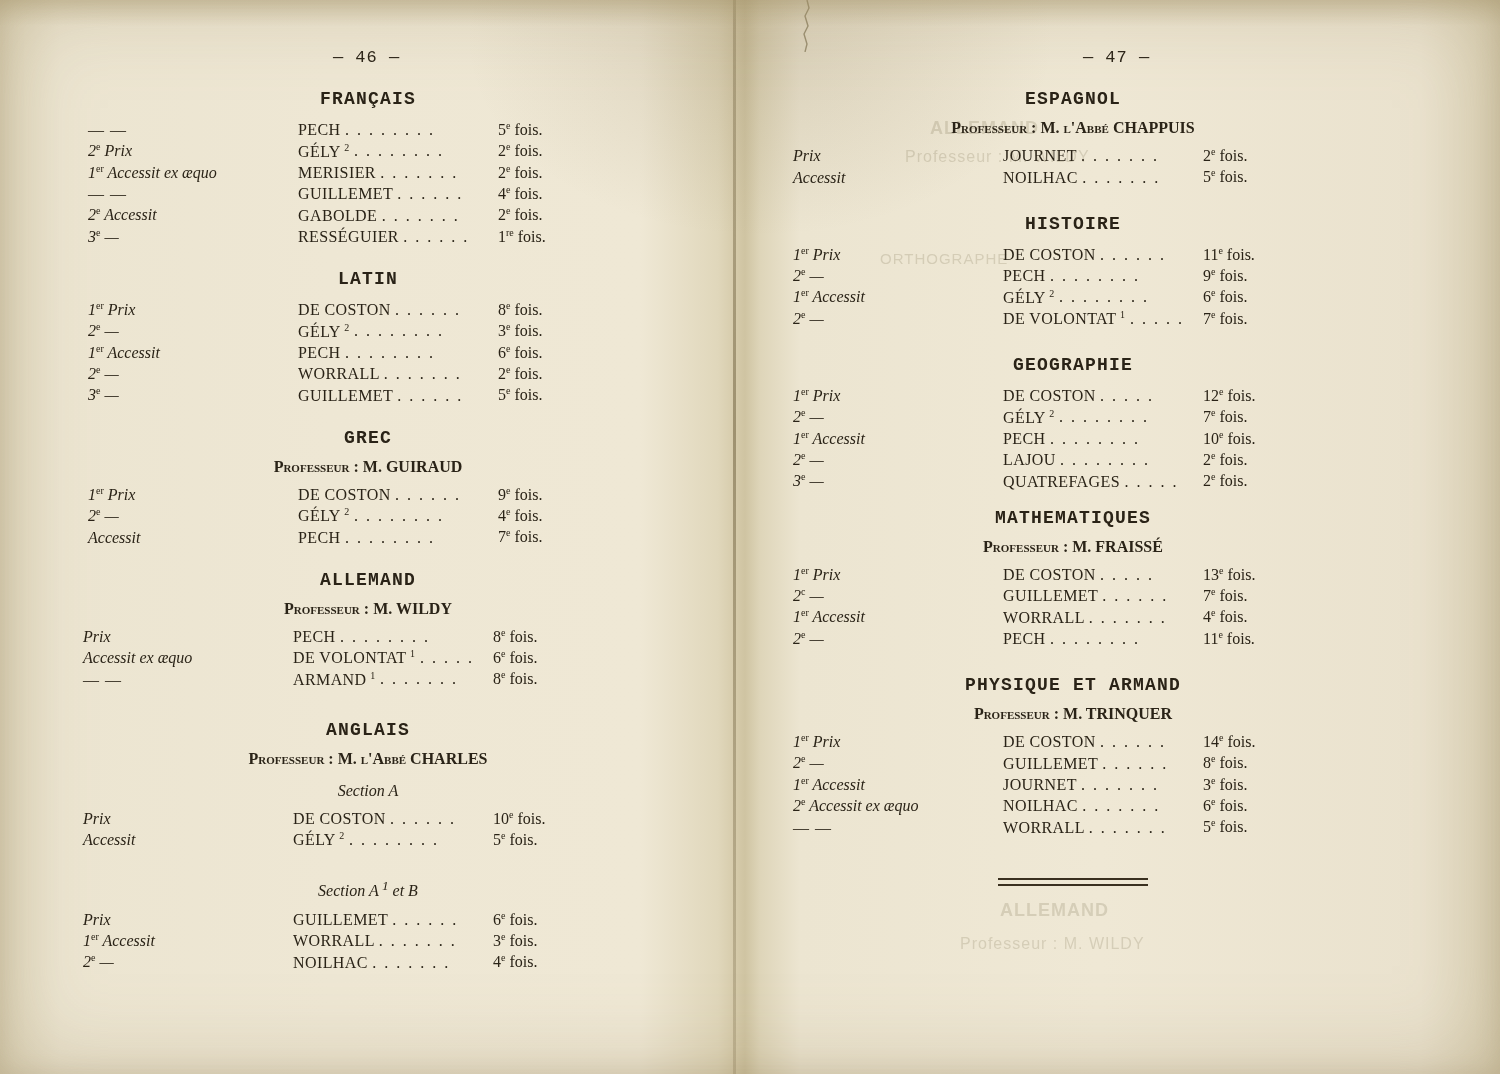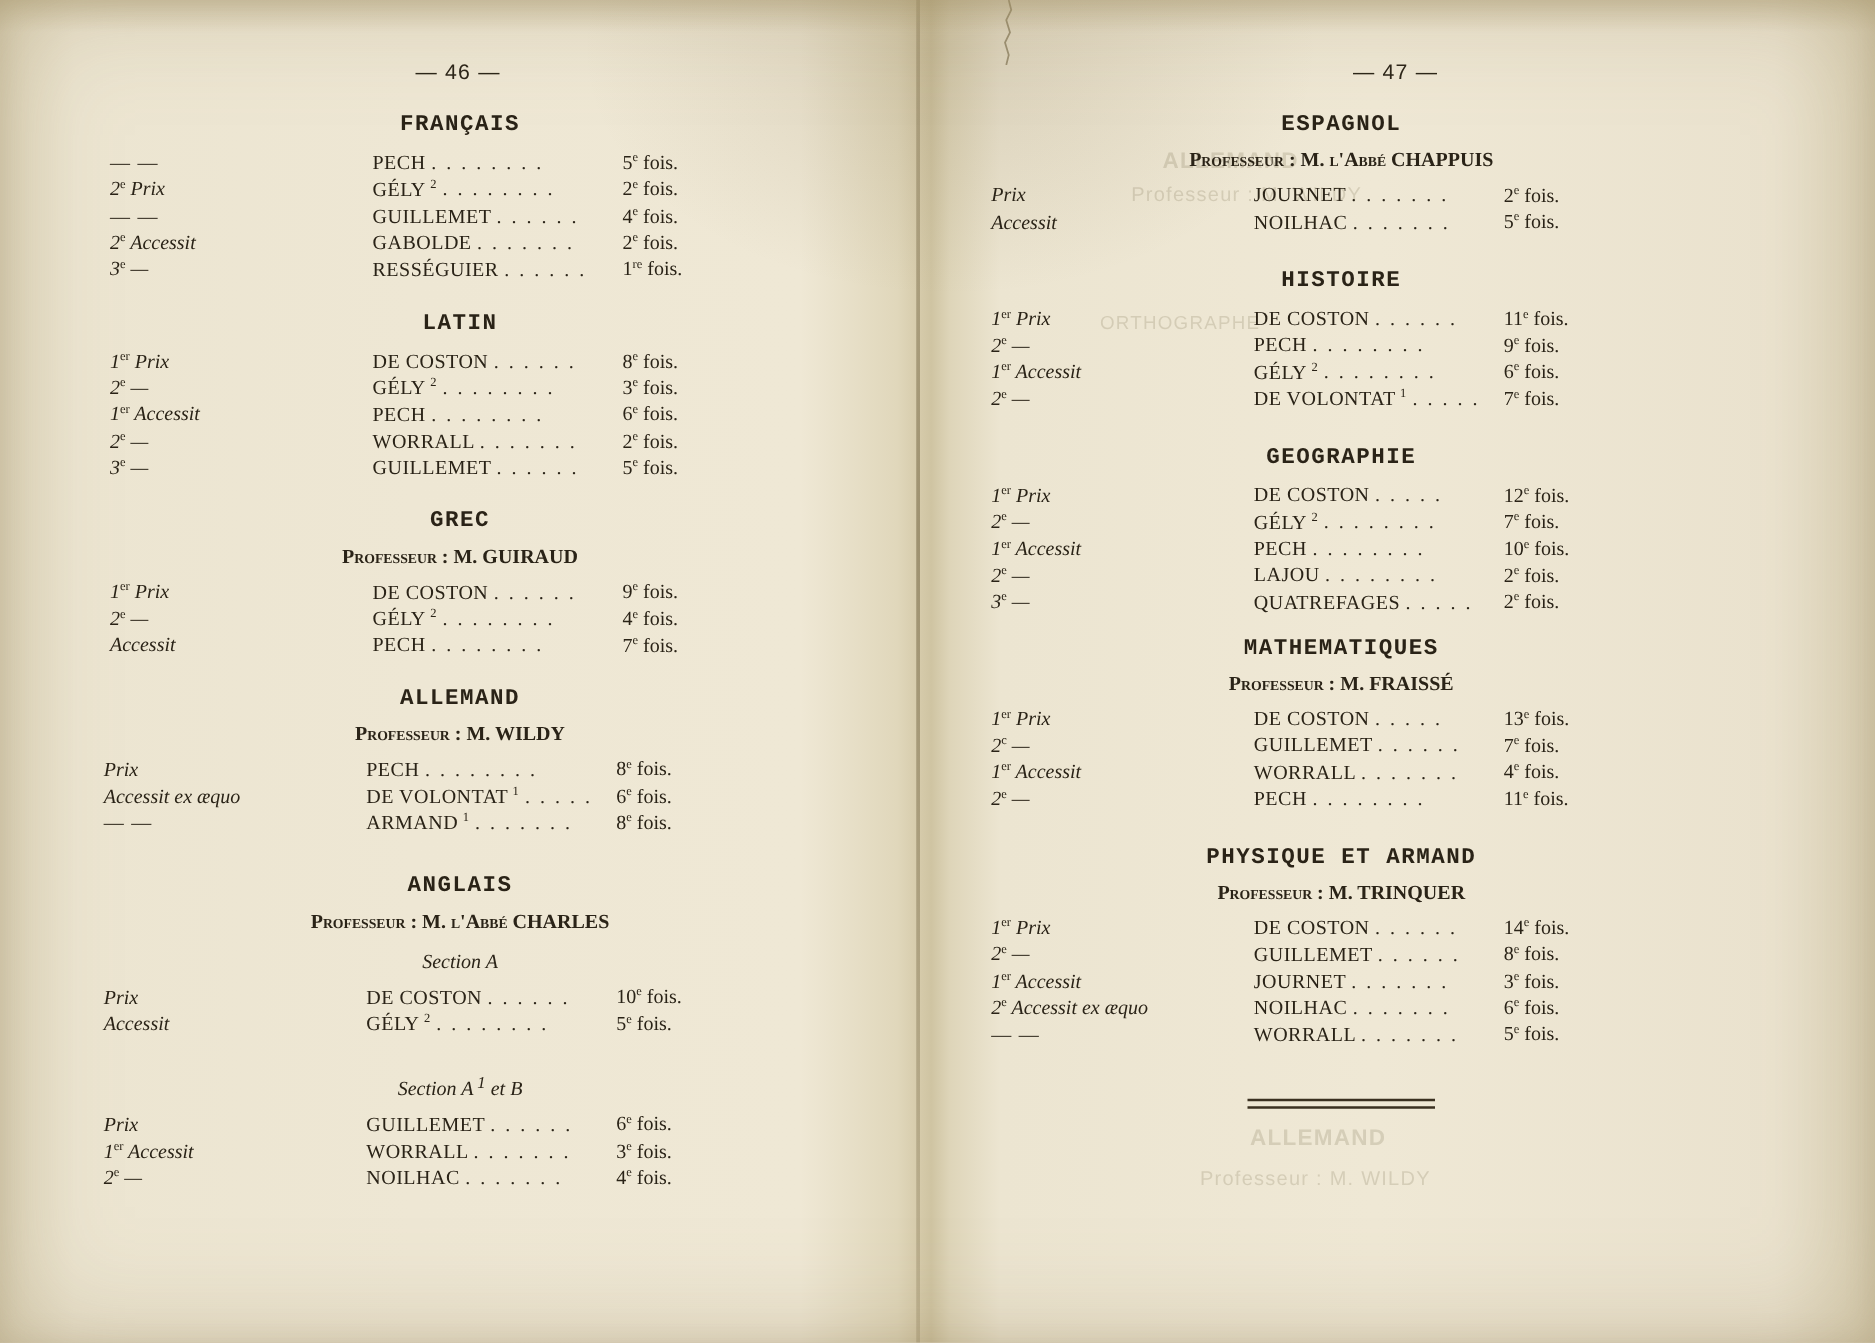--- a/index.html
+++ b/index.html
@@ -45,21 +45,21 @@
     position:absolute;top:0;bottom:0;
   }
   .page-left{left:0;width:733px;}
   .page-right{left:733px;width:767px;}
 
   .folio{
     text-align:center;
     font-size:17px;
     letter-spacing:1px;
     margin-top:48px;
-    font-family:Liberation Sans, sans-serif;
+    font-family:Liberation Mono, monospace;
   }
 
   .section{ margin-top:22px; }
   .sec-title{
     text-align:center;
     font-family:Liberation Mono, monospace;
     font-weight:bold;
     font-size:18px;
     letter-spacing:1.2px;
     margin:0 0 10px 0;
@@ -158,20 +158,25 @@
           <td class="c-rank dash">—        —</td>
           <td class="c-name name"><span>PECH</span> <span class="leader">. . . . . . . .</span></td>
           <td class="c-count count">5<sup>e</sup> fois.</td>
         </tr>
         <tr>
           <td class="c-rank rank">2<sup>e</sup> Prix</td>
           <td class="c-name name"><span>GÉLY <sup>2</sup></span> <span class="leader">. . . . . . . .</span></td>
           <td class="c-count count">2<sup>e</sup> fois.</td>
         </tr>
         <tr>
+          <td class="c-rank rank">1<sup>er</sup> Accessit ex æquo</td>
+          <td class="c-name name"><span>MERISIER</span> <span class="leader">. . . . . . .</span></td>
+          <td class="c-count count">2<sup>e</sup> fois.</td>
+        </tr>
+        <tr>
           <td class="c-rank dash">—        —</td>
           <td class="c-name name"><span>GUILLEMET</span> <span class="leader">. . . . . .</span></td>
           <td class="c-count count">4<sup>e</sup> fois.</td>
         </tr>
         <tr>
           <td class="c-rank rank">2<sup>e</sup> Accessit</td>
           <td class="c-name name"><span>GABOLDE</span> <span class="leader">. . . . . . .</span></td>
           <td class="c-count count">2<sup>e</sup> fois.</td>
         </tr>
         <tr>

